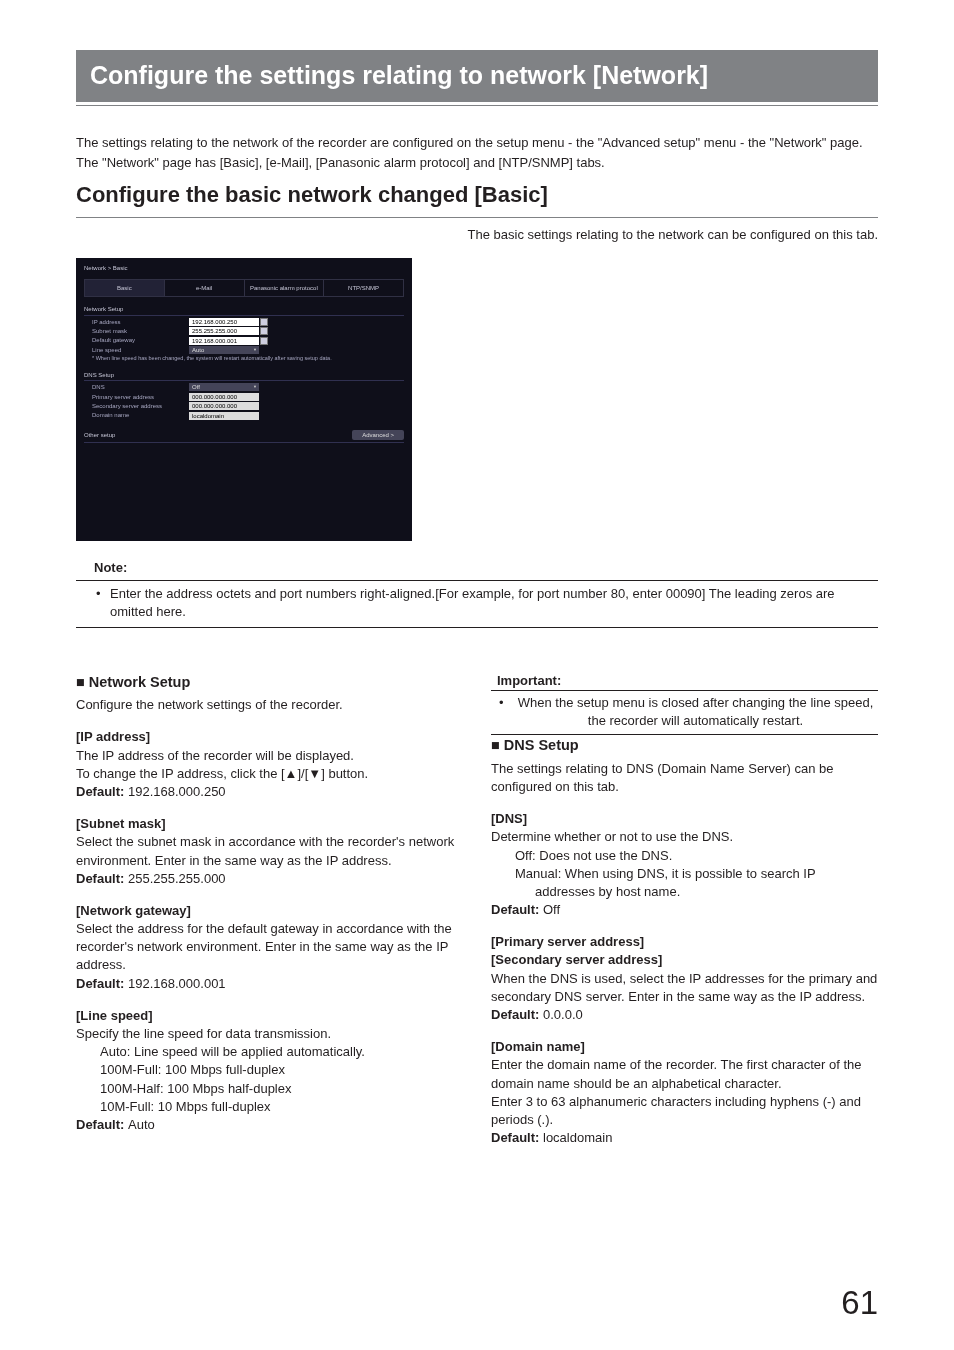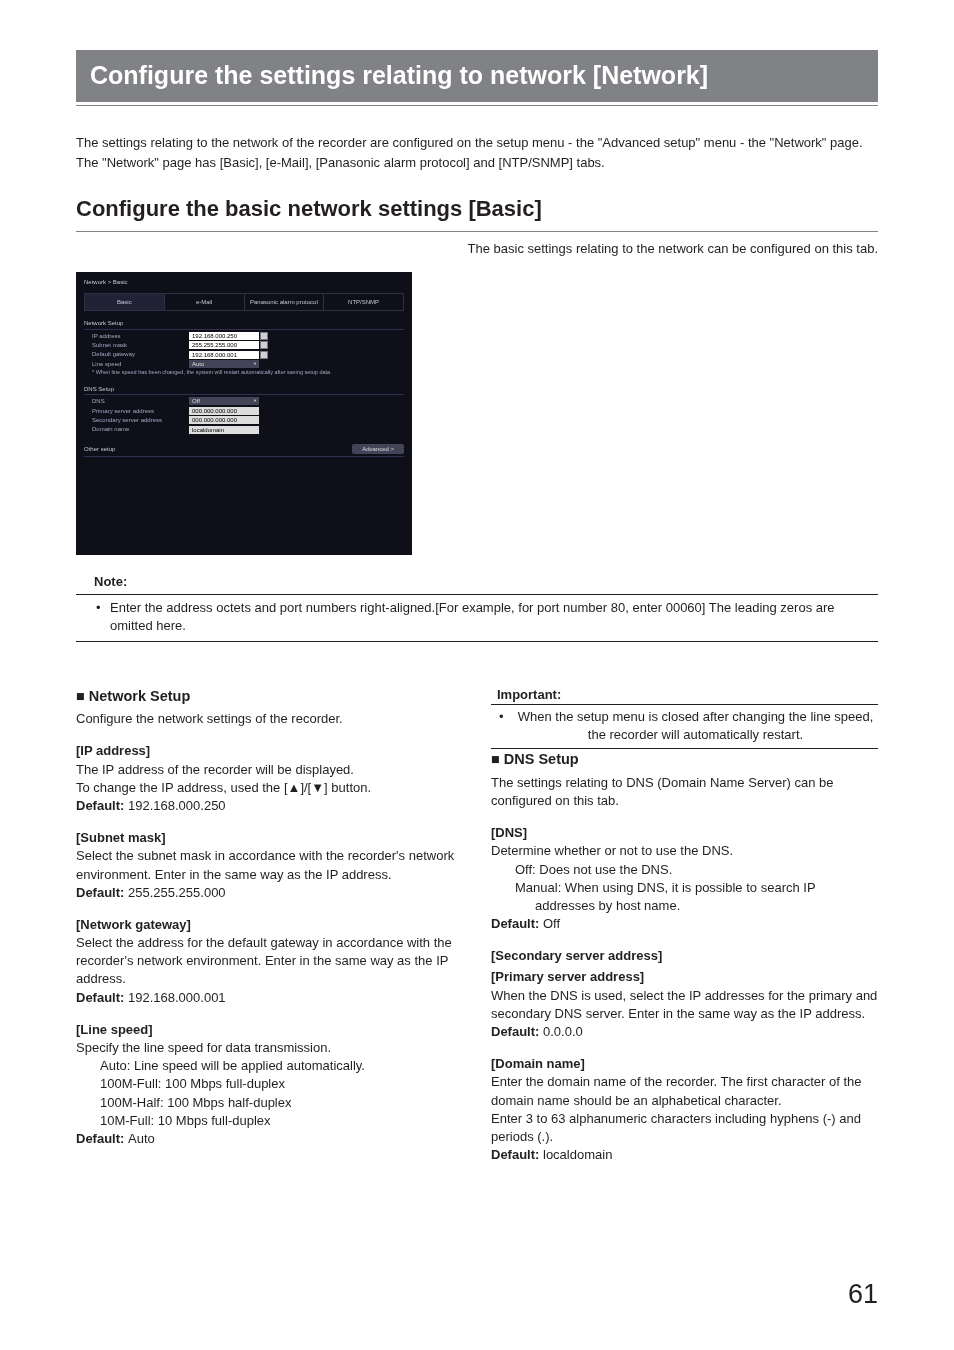--- a/index.html
+++ b/index.html
@@ -19,21 +19,21 @@
     color: #fff;
     font-size: 25px;
     font-weight: bold;
     padding: 8px 14px 9px 14px;
     margin-bottom: 3px;
   }
   .title-rule {
     border-bottom: 1px solid #808285;
     margin-bottom: 28px;
   }
-  .intro { margin-bottom: 22px; }
+  .intro { margin-bottom: 8px; }
   .intro p { margin-bottom: 2px; }
   h2.section-heading {
     font-size: 22px;
     font-weight: bold;
     margin-bottom: 6px;
   }
   .section-rule { border-bottom: 1px solid #808285; margin-bottom: 8px; }
   .subdesc { margin-bottom: 14px; text-align: right; }
 
   
@@ -82,34 +82,34 @@
   .default-line { margin-bottom:14px;}
   .default-line .lab { font-weight:bold;}
   .imp-block { margin-bottom:0;}
   .imp-heading { font-weight:bold; padding-left:6px;}
   .imp-rule-top{ border-top:1px solid #231f20; margin-bottom:3px;}
   .imp-rule-bot{ border-bottom:1px solid #231f20; margin-top:4px;}
   .imp-bullets { padding-left:8px;text-align:center;}
   .imp-bullets li { list-style:none; position:relative; padding-left:14px;}
   .imp-bullets li::before{content:"•"; position:absolute; left:0;}
 
-  .page-num { position:absolute; bottom:36px; right:76px; font-size:27px; }
+  .page-num { position:absolute; bottom:24px; right:76px; font-size:33px; }
 </style>
 </head>
 <body>
 
 <div class="title-banner">Configure the settings relating to network [Network]</div>
 <div class="title-rule"></div>
 
 <div class="intro">
   <p>The settings relating to the network of the recorder are configured on the setup menu - the "Advanced setup" menu - the "Network" page.</p>
   <p>The "Network" page has [Basic], [e-Mail], [Panasonic alarm protocol] and [NTP/SNMP] tabs.</p>
 </div>
 
-<h2 class="section-heading">Configure the basic network settings [Basic]</h2>
+<h2 class="section-heading">Configure the basic network changed [Basic]</h2>
 <div class="section-rule"></div>
 <p class="subdesc">The basic settings relating to the network can be configured on this tab.</p>
 
 <div class="shot">
   <div class="crumb">Network  &gt;  Basic</div>
   <div class="tabs">
     <div class="tab active">Basic</div>
     <div class="tab">e-Mail</div>
     <div class="tab">Panasonic alarm protocol</div>
     <div class="tab">NTP/SNMP</div>
@@ -158,34 +158,34 @@
     <span class="grp-title" style="margin:0">Other setup</span>
     <span class="btn-adv">Advanced    &gt;</span>
   </div>
   <div class="grp-rule" style="margin-top:2px;"></div>
 </div>
 
 <div class="note-block">
   <div class="note-heading">Note:</div>
   <div class="note-rule"></div>
   <ul class="note-bullets">
-    <li>Enter the address octets and port numbers right-aligned.[For example, for port number 80, enter 00060] The leading zeros are omitted here.</li>
+    <li>Enter the address octets and port numbers right-aligned.[For example, for port number 80, enter 00090] The leading zeros are omitted here.</li>
   </ul>
   <div class="note-rule"></div>
 </div>
 
 <div class="columns">
 
   <div class="col">
     <div class="setup-head">Network Setup</div>
     <p class="para">Configure the network settings of the recorder.</p>
 
     <div class="field-title">[IP address]</div>
     <div>The IP address of the recorder will be displayed.</div>
-    <div>To change the IP address, used the [▲]/[▼] button.</div>
+    <div>To change the IP address, click the [▲]/[▼] button.</div>
     <div class="default-line"><span class="lab">Default: </span><span>192.168.000.250</span></div>
 
     <div class="field-title">[Subnet mask]</div>
     <div>Select the subnet mask in accordance with the recorder's network environment. Enter in the same way as the IP address.</div>
     <div class="default-line"><span class="lab">Default: </span><span>255.255.255.000</span></div>
 
     <div class="field-title">[Network gateway]</div>
     <div>Select the address for the default gateway in accordance with the recorder's network environment. Enter in the same way as the IP address.</div>
     <div class="default-line"><span class="lab">Default: </span><span>192.168.000.001</span></div>
 
@@ -211,22 +211,22 @@
     <div class="setup-head">DNS Setup</div>
     <p class="para">The settings relating to DNS (Domain Name Server) can be configured on this tab.</p>
 
     <div class="field-title">[DNS]</div>
     <div>Determine whether or not to use the DNS.</div>
     <div class="indented">Off: Does not use the DNS.</div>
     <div class="indented">Manual: When using DNS, it is possible to search IP</div>
     <div class="indented2">addresses by host name.</div>
     <div class="default-line"><span class="lab">Default: </span><span>Off</span></div>
 
+    <div class="field-title">[Primary server address]</div>
     <div class="field-title" style="margin-top:0">[Secondary server address]</div>
-    <div class="field-title">[Primary server address]</div>
     <div>When the DNS is used, select the IP addresses for the primary and secondary DNS server. Enter in the same way as the IP address.</div>
     <div class="default-line"><span class="lab">Default: </span><span>0.0.0.0</span></div>
 
     <div class="field-title">[Domain name]</div>
     <div>Enter the domain name of the recorder. The first character of the domain name should be an alphabetical character.</div>
     <div>Enter 3 to 63 alphanumeric characters including hyphens (-) and periods (.).</div>
     <div class="default-line"><span class="lab">Default: </span><span>localdomain</span></div>
   </div>
 </div>
 

